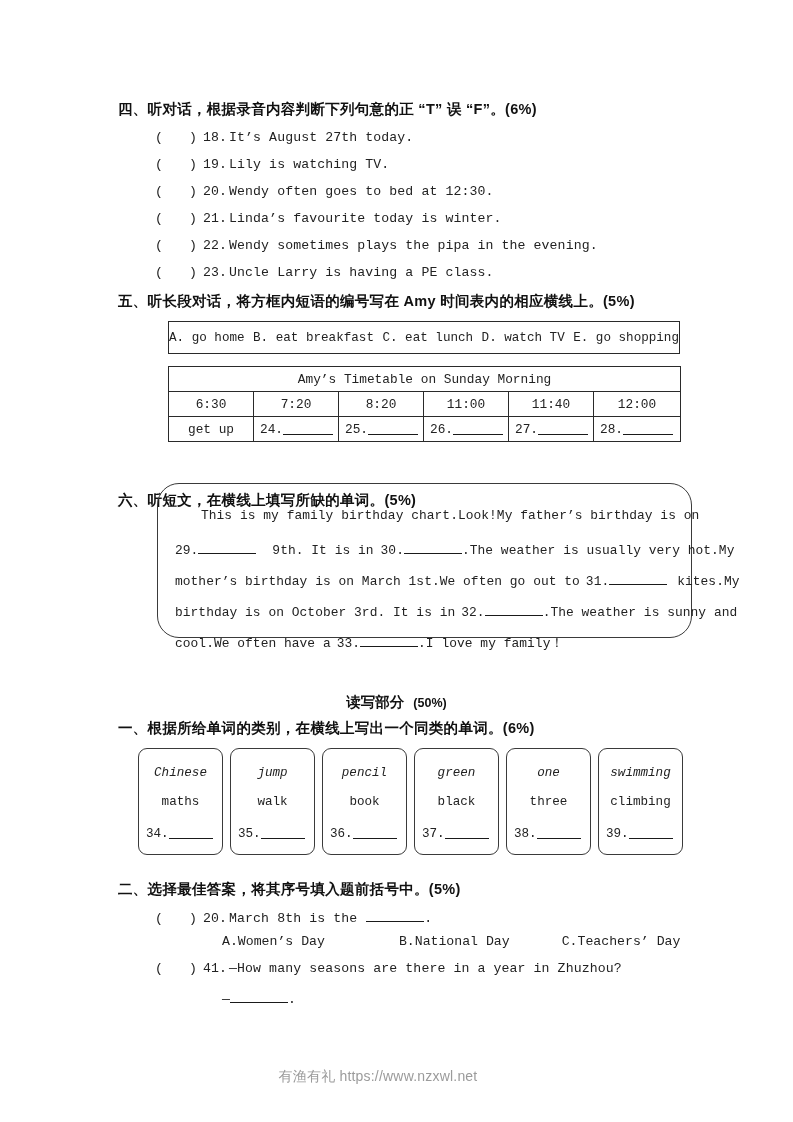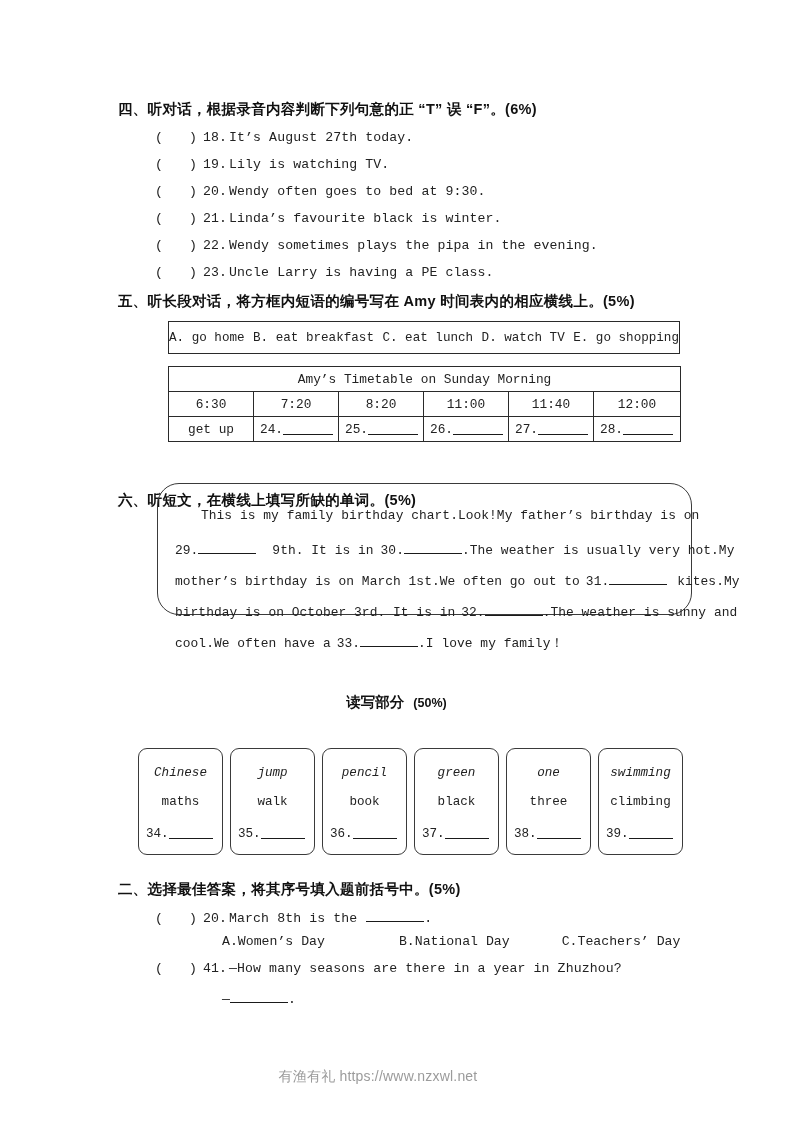--- a/index.html
+++ b/index.html
@@ -133,21 +133,21 @@
     height: 1em;
     vertical-align: -2px;
   }
 
   
   .passage-box {
     position: absolute;
     left: 157px;
     top: 483px;
     width: 535px;
-    height: 132px;
+    height: 155px;
     border: 1.3px solid #3a3a3a;
     border-radius: 22px;
     box-sizing: border-box;
   }
   .passage-line {
     position: absolute;
     font-family: "Liberation Mono", "DejaVu Sans Mono", monospace;
     font-size: 12.9px;
     color: #222;
     white-space: nowrap;
@@ -227,25 +227,25 @@
 
   <div class="qrow" style="top:130px;">
     <span class="paren"><span class="lp">(</span>)</span><span class="qnum">18.</span><span class="qtext">It’s August 27th today.</span>
   </div>
 
   <div class="qrow" style="top:157px;">
     <span class="paren"><span class="lp">(</span>)</span><span class="qnum">19.</span><span class="qtext">Lily is watching TV.</span>
   </div>
 
   <div class="qrow" style="top:184px;">
-    <span class="paren"><span class="lp">(</span>)</span><span class="qnum">20.</span><span class="qtext">Wendy often goes to bed at 9:30.</span>
+    <span class="paren"><span class="lp">(</span>)</span><span class="qnum">20.</span><span class="qtext">Wendy often goes to bed at 12:30.</span>
   </div>
 
   <div class="qrow" style="top:211px;">
-    <span class="paren"><span class="lp">(</span>)</span><span class="qnum">21.</span><span class="qtext">Linda’s favourite black is winter.</span>
+    <span class="paren"><span class="lp">(</span>)</span><span class="qnum">21.</span><span class="qtext">Linda’s favourite today is winter.</span>
   </div>
 
   <div class="qrow" style="top:238px;">
     <span class="paren"><span class="lp">(</span>)</span><span class="qnum">22.</span><span class="qtext">Wendy sometimes plays the pipa in the evening.</span>
   </div>
 
   <div class="qrow" style="top:265px;">
     <span class="paren"><span class="lp">(</span>)</span><span class="qnum">23.</span><span class="qtext">Uncle Larry is having a PE class.</span>
   </div>
 
@@ -315,20 +315,21 @@
     <div class="passage-line" style="left:17px; top:148px;">
       <span>cool.We often have a</span><span style="display:inline-block;width:6px;"></span><span>33.</span><span class="blank blank-sm"></span><span>.I love my family！</span>
     </div>
   </div>
 
   <div class="part-title" style="top:693px;">
     <span>读写部分</span>
     <span style="display:inline-block;width:5px;"></span><span class="pct">(50%)</span>
   </div>
 
+  <div class="sec-head" style="top:719px;">一、根据所给单词的类别，在横线上写出一个同类的单词。(6%)</div>
 
   <div class="card" style="left:138px;">
     <div class="w1">Chinese</div>
     <div class="w2">maths</div>
     <div class="cnum"><span>34.</span><span class="cblank"></span></div>
   </div>
 
   <div class="card" style="left:230px;">
     <div class="w1">jump</div>
     <div class="w2">walk</div>

